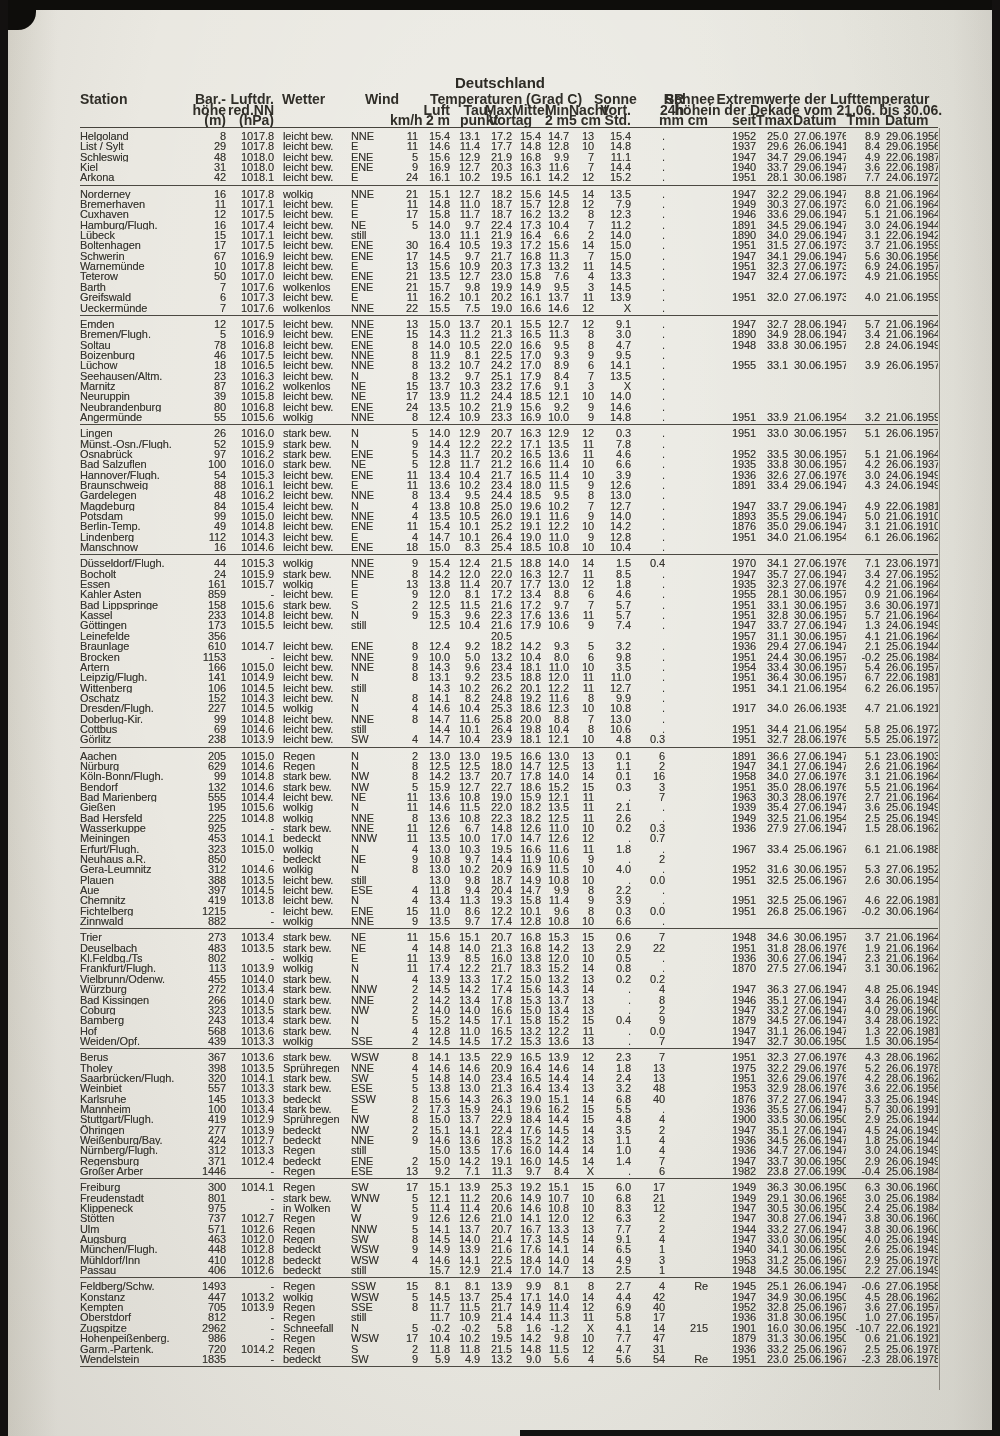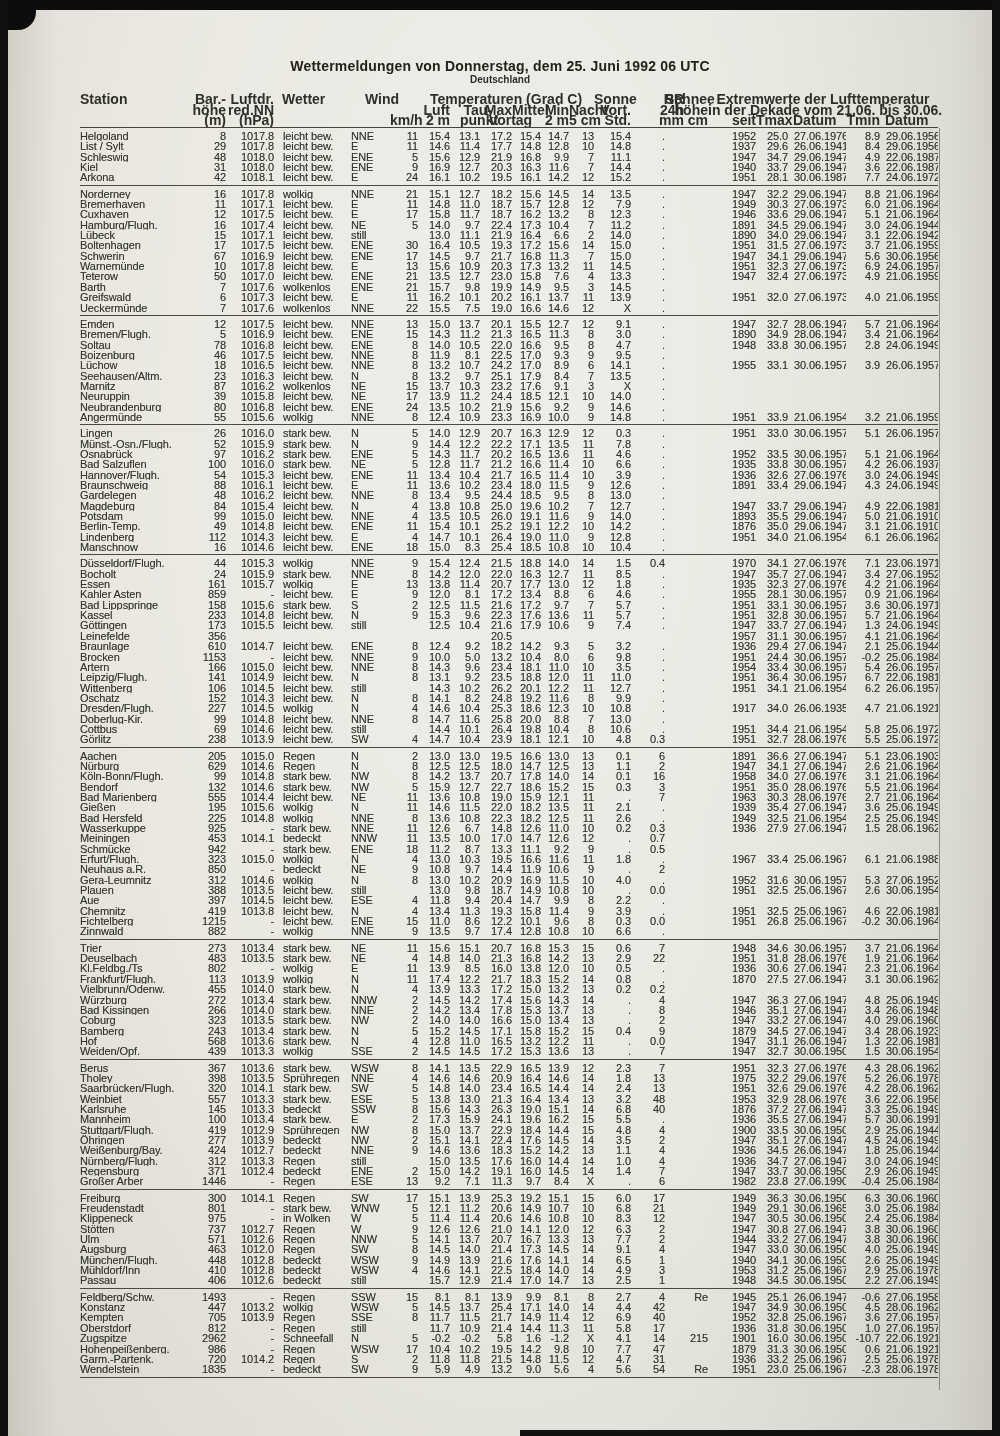--- a/index.html
+++ b/index.html
@@ -13,21 +13,21 @@
        pointer-events:none;}
   .edge{position:absolute;background:#0e0d0b;}
   .edge-top{left:0;top:0;width:1000px;height:10px;}
   .edge-left{left:0;top:0;width:8px;height:1436px;background:#131110;}
   .edge-right{right:0;top:0;width:8px;height:1436px;background:#131110;}
   .edge-bottom{left:520px;right:0;bottom:0;height:6px;background:#131110;}
   .corner-tl{left:0;top:0;width:36px;height:30px;border-bottom-right-radius:18px;}
   .title{position:absolute;left:0;top:48px;width:100%;text-align:center;
        font-size:14px;font-weight:bold;color:#232119;letter-spacing:.2px;}
   .subtitle{position:absolute;left:0;top:64px;width:100%;text-align:center;
-       font-size:10px;font-weight:bold;color:#2d2b25;}
+       font-size:15px;font-weight:bold;color:#2d2b25;}
   .colheads{position:absolute;left:0;top:84px;width:840px;height:34px;
        font-size:14px;font-weight:bold;color:#302e28;}
   .colheads span{position:absolute;white-space:nowrap;line-height:10px;}
   .r1{top:0;} .r2{top:10.5px;} .r3{top:21px;}
   .al{text-align:left;} .ar{text-align:right;} .ac{text-align:center;}
   .head-rule{position:absolute;left:72px;top:117px;width:858px;height:0;
        border-top:1.6px solid #46433c;}
   .right-rule{position:absolute;left:931px;top:118px;height:1262px;width:1px;
        background:#716e65;opacity:.75;}
   
@@ -70,21 +70,20 @@
   col.c0{width:110px;} col.c1{width:36px;} col.c2{width:48px;} col.c3{width:72px;}
   col.c4{width:44px;} col.c5{width:28px;} col.c6{width:32px;} col.c7{width:30px;}
   col.c8{width:32px;} col.c9{width:29px;} col.c10{width:28px;} col.c11{width:25px;}
   col.c12{width:37px;} col.c13{width:34px;} col.c14{width:43px;} col.c15{width:48px;}
   col.c16{width:32px;} col.c17{width:58px;} col.c18{width:34px;} col.c19{width:58px;}
 </style>
 </head>
 <body>
 
 <div class="paper">
-  <div class="title">Wettermeldungen von Donnerstag, dem 25. Juni 1992 06 UTC</div>
   <div class="subtitle">Deutschland</div>
 
   <div class="colheads">
     <span class="r1 al h-station">Station</span>
     <span class="r1 ar h-bar">Bar.-</span>
     <span class="r2 ar h-bar">höhe</span>
     <span class="r3 ar h-bar">(m)</span>
     <span class="r1 ar h-luftdr">Luftdr.</span>
     <span class="r2 ar h-luftdr">red.NN</span>
     <span class="r3 ar h-luftdr">(hPa)</span>
@@ -1604,42 +1603,20 @@
           <td class="c12 a-r">.</td>
           <td class="c13 a-r">0.7</td>
           <td class="c14 a-r"></td>
           <td class="c15 a-r"></td>
           <td class="c16 a-r"></td>
           <td class="c17 a-dl"></td>
           <td class="c18 a-r"></td>
           <td class="c19 a-dl"></td>
         </tr>
         <tr>
-          <td class="c0 a-l">Schmücke</td>
-          <td class="c1 a-r">942</td>
-          <td class="c2 a-r">-</td>
-          <td class="c3 a-l">stark bew.</td>
-          <td class="c4 a-l">ENE</td>
-          <td class="c5 a-r">18</td>
-          <td class="c6 a-r">11.2</td>
-          <td class="c7 a-r">8.7</td>
-          <td class="c8 a-r">13.3</td>
-          <td class="c9 a-r">11.1</td>
-          <td class="c10 a-r">9.2</td>
-          <td class="c11 a-r">9</td>
-          <td class="c12 a-r">.</td>
-          <td class="c13 a-r">0.5</td>
-          <td class="c14 a-r"></td>
-          <td class="c15 a-r"></td>
-          <td class="c16 a-r"></td>
-          <td class="c17 a-dl"></td>
-          <td class="c18 a-r"></td>
-          <td class="c19 a-dl"></td>
-        </tr>
-        <tr>
           <td class="c0 a-l">Erfurt/Flugh.</td>
           <td class="c1 a-r">323</td>
           <td class="c2 a-r">1015.0</td>
           <td class="c3 a-l">wolkig</td>
           <td class="c4 a-l">N</td>
           <td class="c5 a-r">4</td>
           <td class="c6 a-r">13.0</td>
           <td class="c7 a-r">10.3</td>
           <td class="c8 a-r">19.5</td>
           <td class="c9 a-r">16.6</td>

